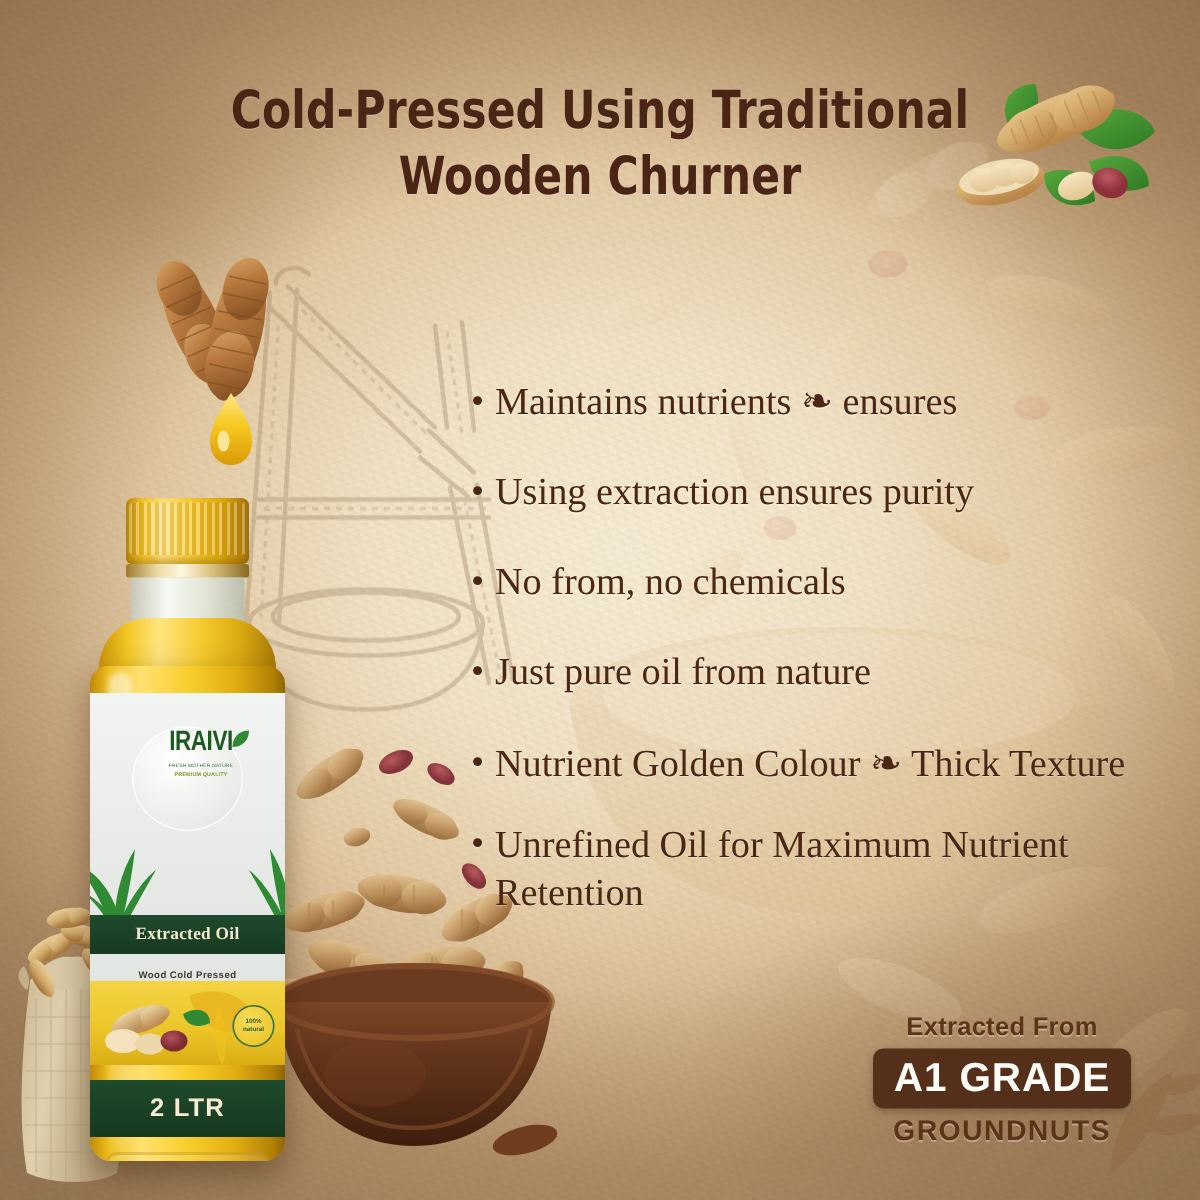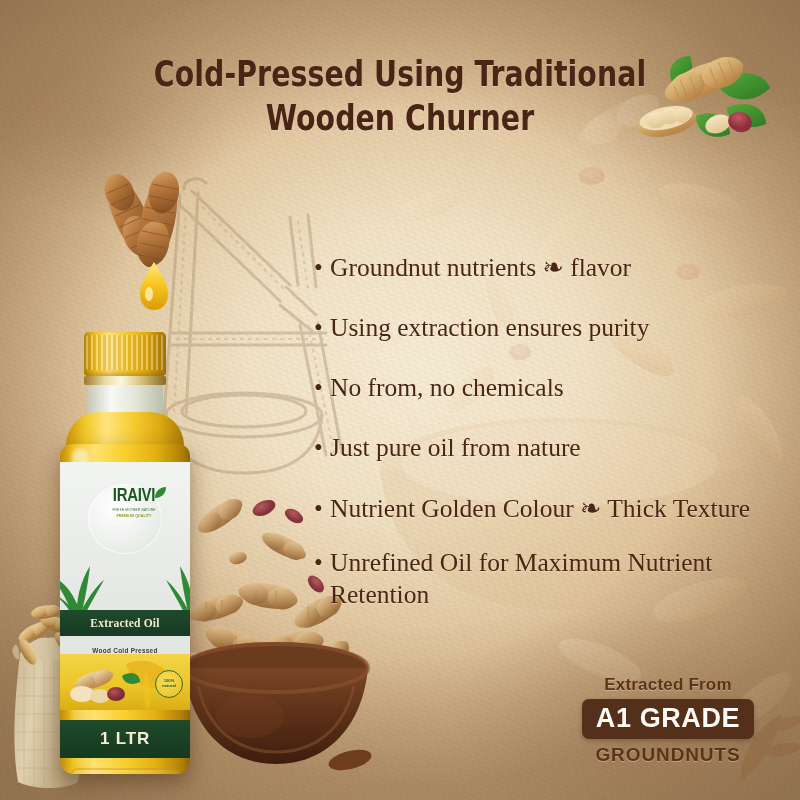--- a/index.html
+++ b/index.html
@@ -415,21 +415,21 @@
       </g>
 
       <ellipse cx="84" cy="78" rx="13" ry="9" transform="rotate(-20 84 78)" fill="url(#kern)"></ellipse>
       <ellipse cx="106" cy="76" rx="12" ry="10" transform="rotate(18 106 76)" fill="url(#skin)"></ellipse>
     </svg>
   </div>
 
   <div class="bullets">
     <div class="bullet">
       <span class="dot">•</span>
-      <span class="txt">Groundnut nutrients ❧ flavor</span>
+      <span class="txt">Maintains nutrients ❧ ensures</span>
     </div>
     <div class="bullet">
       <span class="dot">•</span>
       <span class="txt">Using extraction ensures purity</span>
     </div>
     <div class="bullet">
       <span class="dot">•</span>
       <span class="txt">No from, no chemicals</span>
     </div>
     <div class="bullet">
@@ -694,21 +694,21 @@
             <path d="M86,16 C92,34 92,48 88,56 C82,44 82,28 86,16Z" fill="#f2c41e" opacity=".55"></path>
           </svg>
           <div class="natcircle">
             <span>100%</span>
             <span>natural</span>
           </div>
         </div>
       </div>
 
       <div class="ltrbar">
-        <span>1 LTR</span>
+        <span>2 LTR</span>
       </div>
       <div class="basepanel"></div>
 
     </div>
   </div>
 
   <svg class="badge-leaf" viewBox="0 0 74 86">
     <g fill="#8a5a32">
       <path d="M8,84 C10,54 24,30 50,16 C44,44 30,68 8,84Z"></path>
       <path d="M30,54 C44,44 60,42 72,48 C58,60 42,62 30,54Z"></path>

